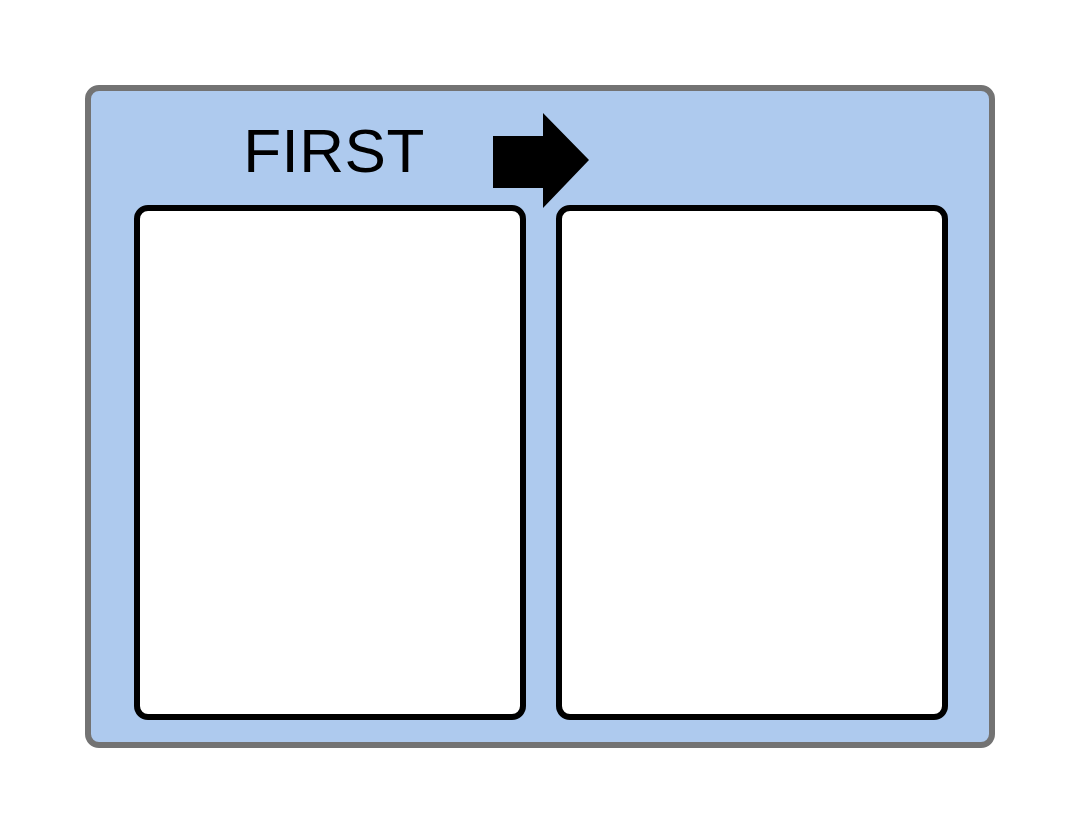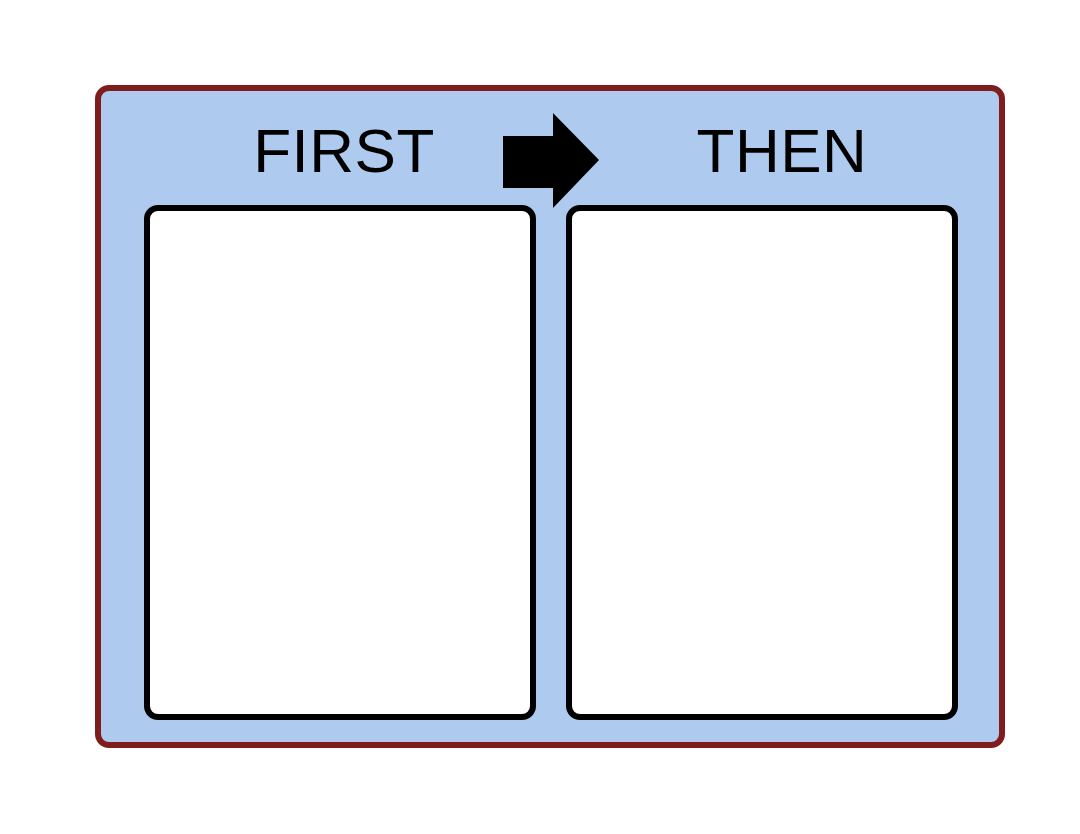--- a/index.html
+++ b/index.html
@@ -24,23 +24,22 @@
 
   
   .panel {
     position: absolute;
     left: 85px;
     top: 85px;
     width: 910px;          
     height: 663px;
     box-sizing: border-box;
     background: #aecaee;
-    border: 6px solid #7f1d1d;
+    border: 6px solid #737373;
     border-radius: 14px;
-    margin-left: 10px;
   }
 
   
   .header-row {
     position: absolute;
     left: 0;
     top: 0;
     width: 100%;
     height: 120px;
     pointer-events: none;
@@ -114,21 +113,20 @@
   <div class="panel">
 
     <div class="header-row">
 
       <div class="label label-first">FIRST</div>
 
       <svg class="arrow" viewBox="0 0 96 96" xmlns="http://www.w3.org/2000/svg" aria-hidden="true">
         <polygon points="0,23 50,23 50,0 96,47 50,95 50,75 0,75" fill="#000000"></polygon>
       </svg>
 
-      <div class="label label-then">THEN</div>
     </div>
 
     <div class="cards">
 
       <div class="card card-first">
         <div class="card-content"></div>
       </div>
 
       <div class="card card-then">
         <div class="card-content"></div>

